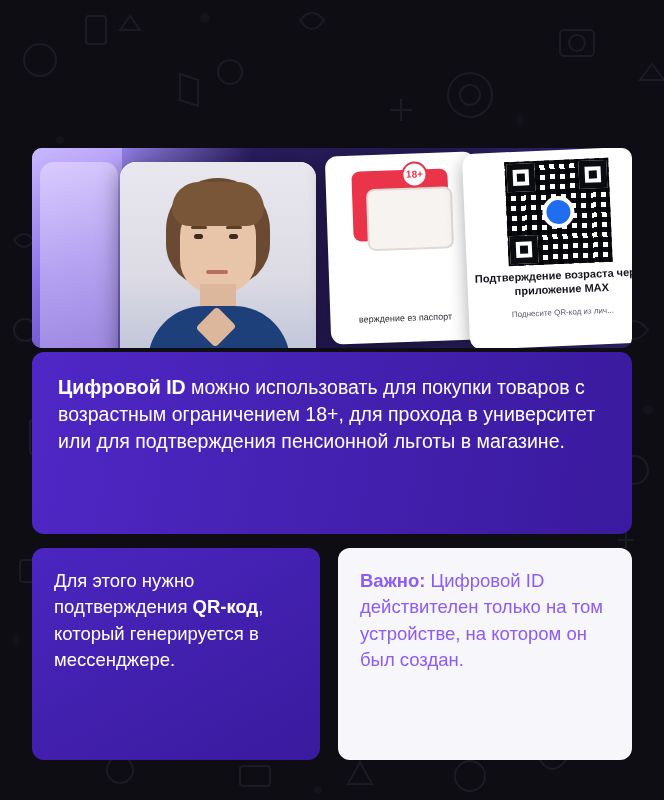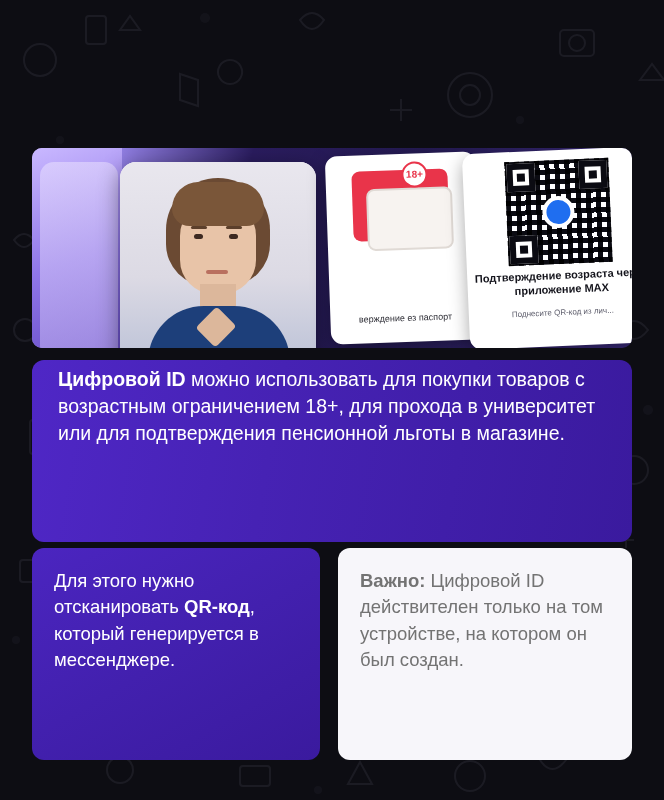--- a/index.html
+++ b/index.html
@@ -252,27 +252,27 @@
     left: 0; right: 0; top: 158px;
     text-align: center;
     font-size: 8px;
     color: #5d5d6b;
     line-height: 1.3;
   }
 
   
   .card-main {
     position: absolute;
-    top: 360px;
+    top: 352px;
     left: 32px;
     width: 600px;
     height: 182px;
     border-radius: 12px;
     background: linear-gradient(100deg, #4f27c6 0%, #4622b4 40%, #3a1a9e 100%);
-    padding: 6px 26px 18px 26px;
+    padding: 22px 26px 18px 26px;
     color: #ffffff;
     font-size: 19.5px;
     line-height: 1.38;
   }
   .card-main b { font-weight: bold; }
 
   
   .card-left {
     position: absolute;
     top: 548px;
@@ -291,21 +291,21 @@
   
   .card-right {
     position: absolute;
     top: 548px;
     left: 338px;
     width: 294px;
     height: 212px;
     border-radius: 12px;
     background: #f7f6fa;
     padding: 20px 22px;
-    color: #737373;
+    color: #8b5cf6;
     font-size: 18.5px;
     line-height: 1.42;
   }
   .card-right b { font-weight: bold; }
 </style>
 </head>
 <body>
 
 <div class="poster">
 
@@ -394,20 +394,20 @@
 через приложение MAX</div>
       <div class="t2">Поднесите QR-код из лич...</div>
     </div>
   </div>
 
   <div class="card-main">
     <b>Цифровой ID</b><span> можно использовать для покупки товаров с возрастным ограничением 18+, для прохода в университет или для подтверждения пенсионной льготы в магазине.</span>
   </div>
 
   <div class="card-left">
-    <span>Для этого нужно отсканировать </span><b>QR-код</b><span>, который генерируется в мессенджере.</span>
+    <span>Для этого нужно подтверждения </span><b>QR-код</b><span>, который генерируется в мессенджере.</span>
   </div>
 
   <div class="card-right">
     <b>Важно:</b><span> Цифровой ID действителен только на том устройстве, на котором он был создан.</span>
   </div>
 
 </div>
 
 </body></html>

